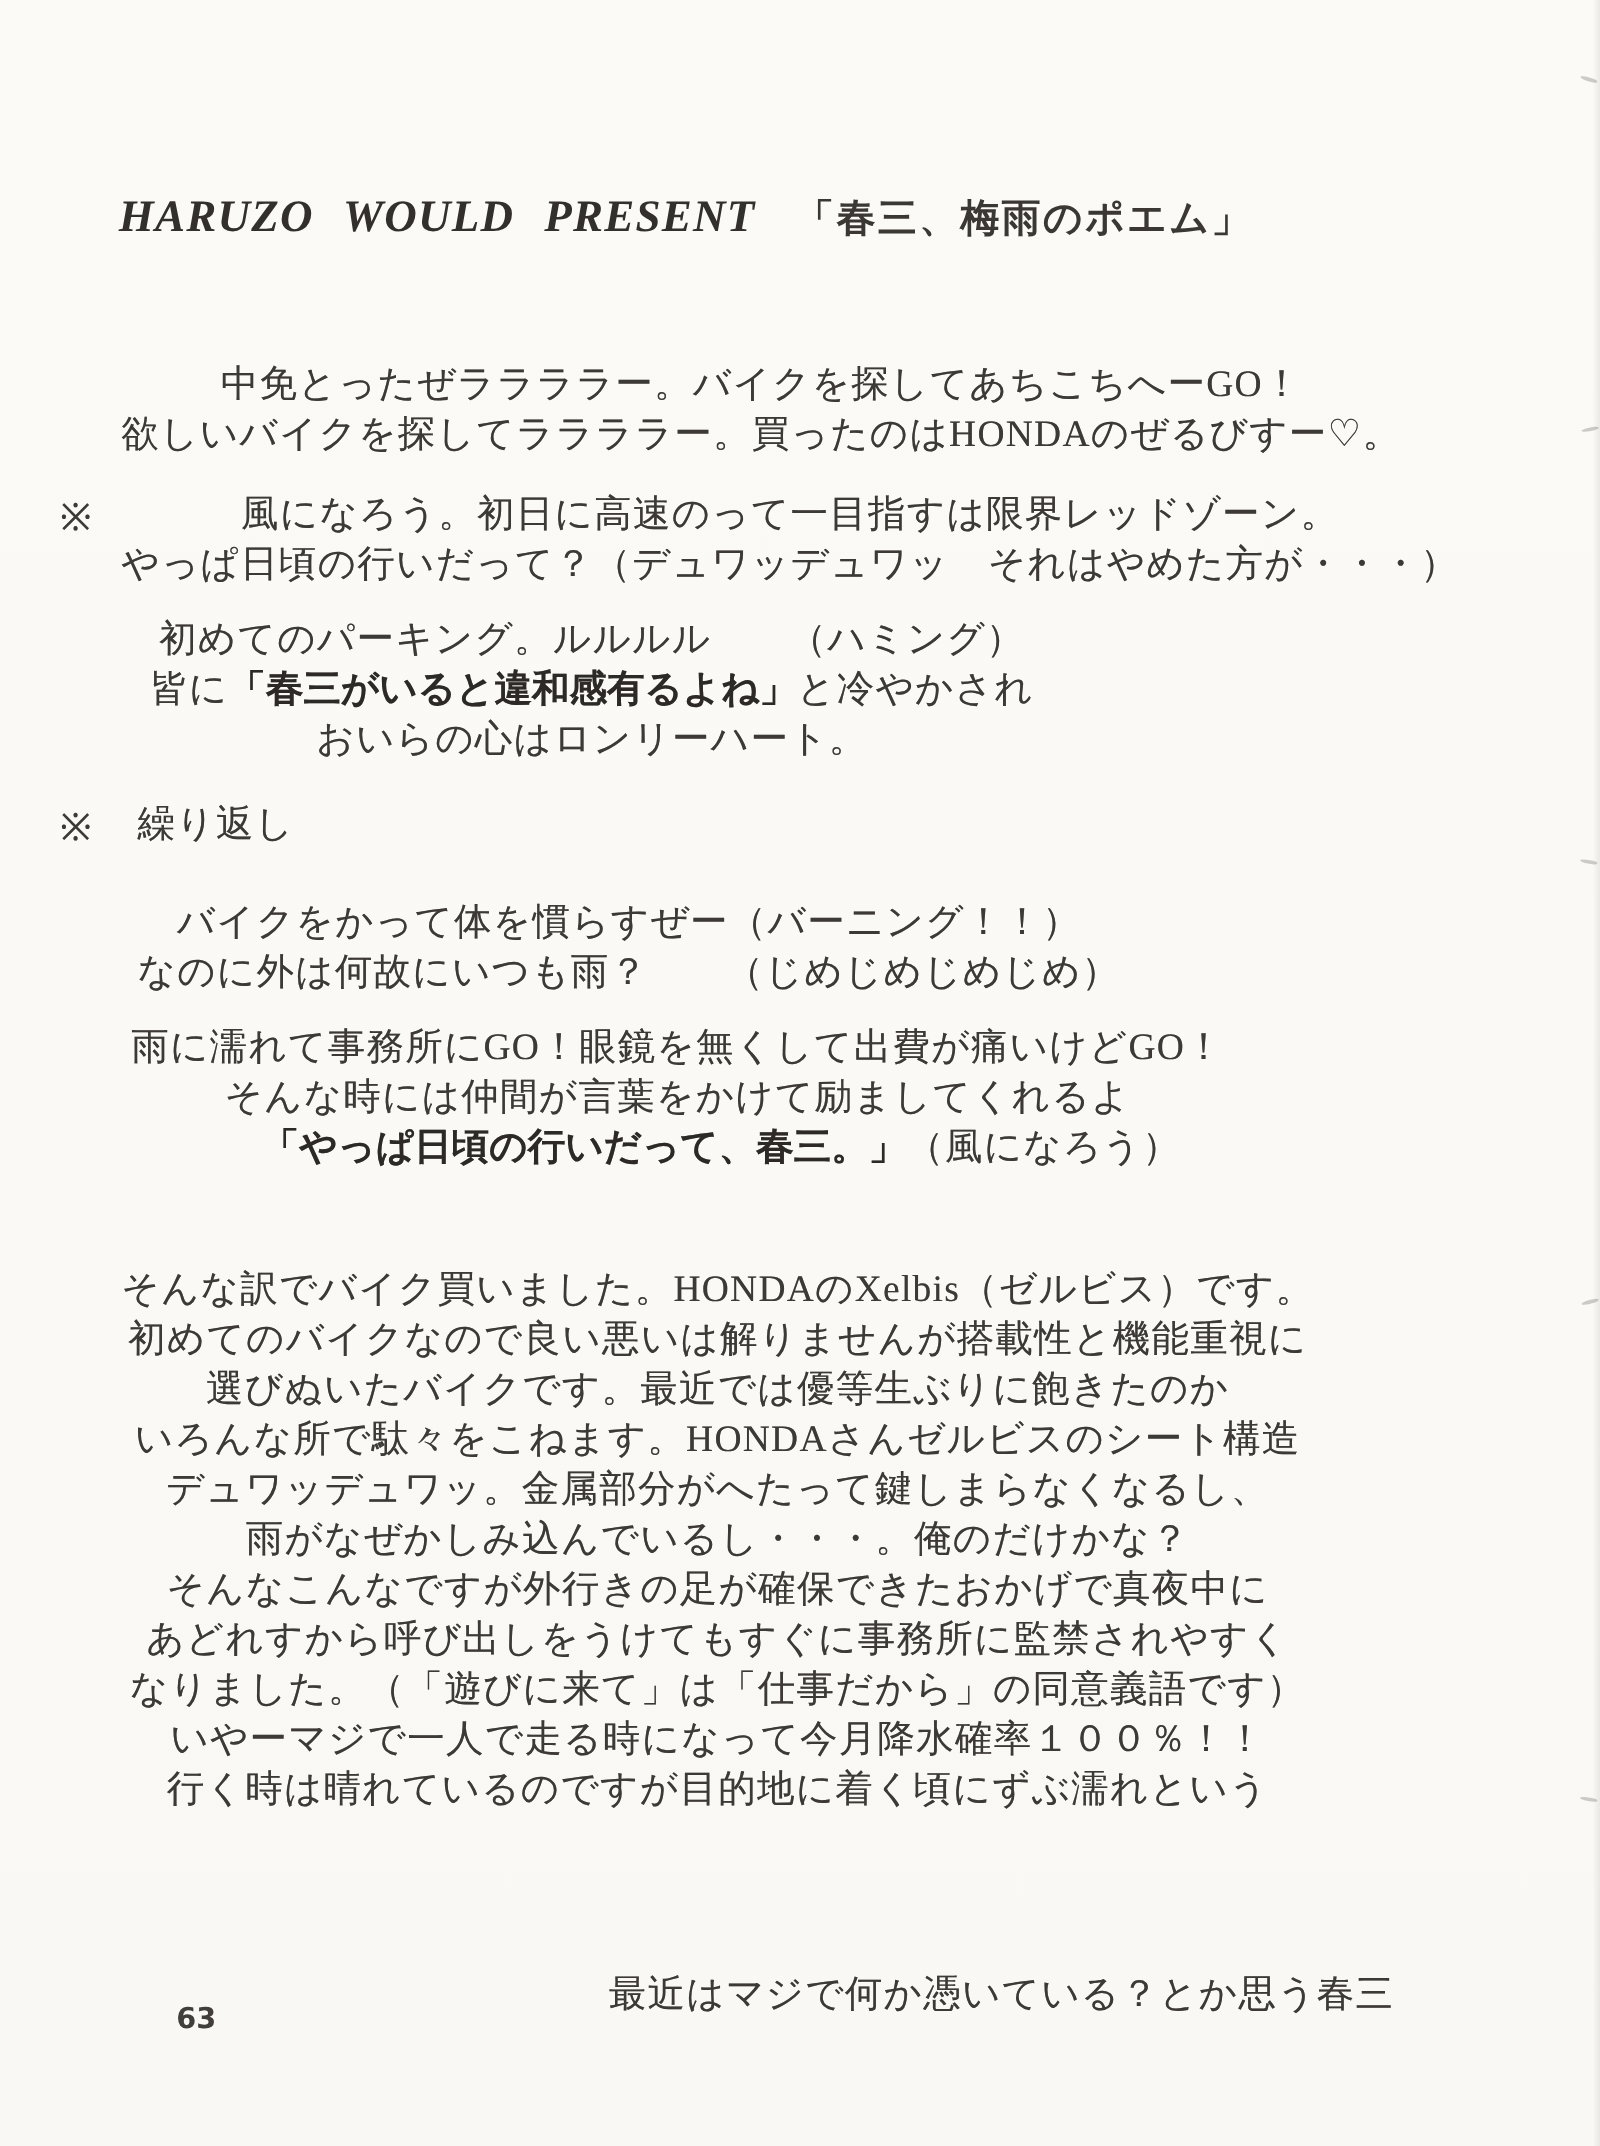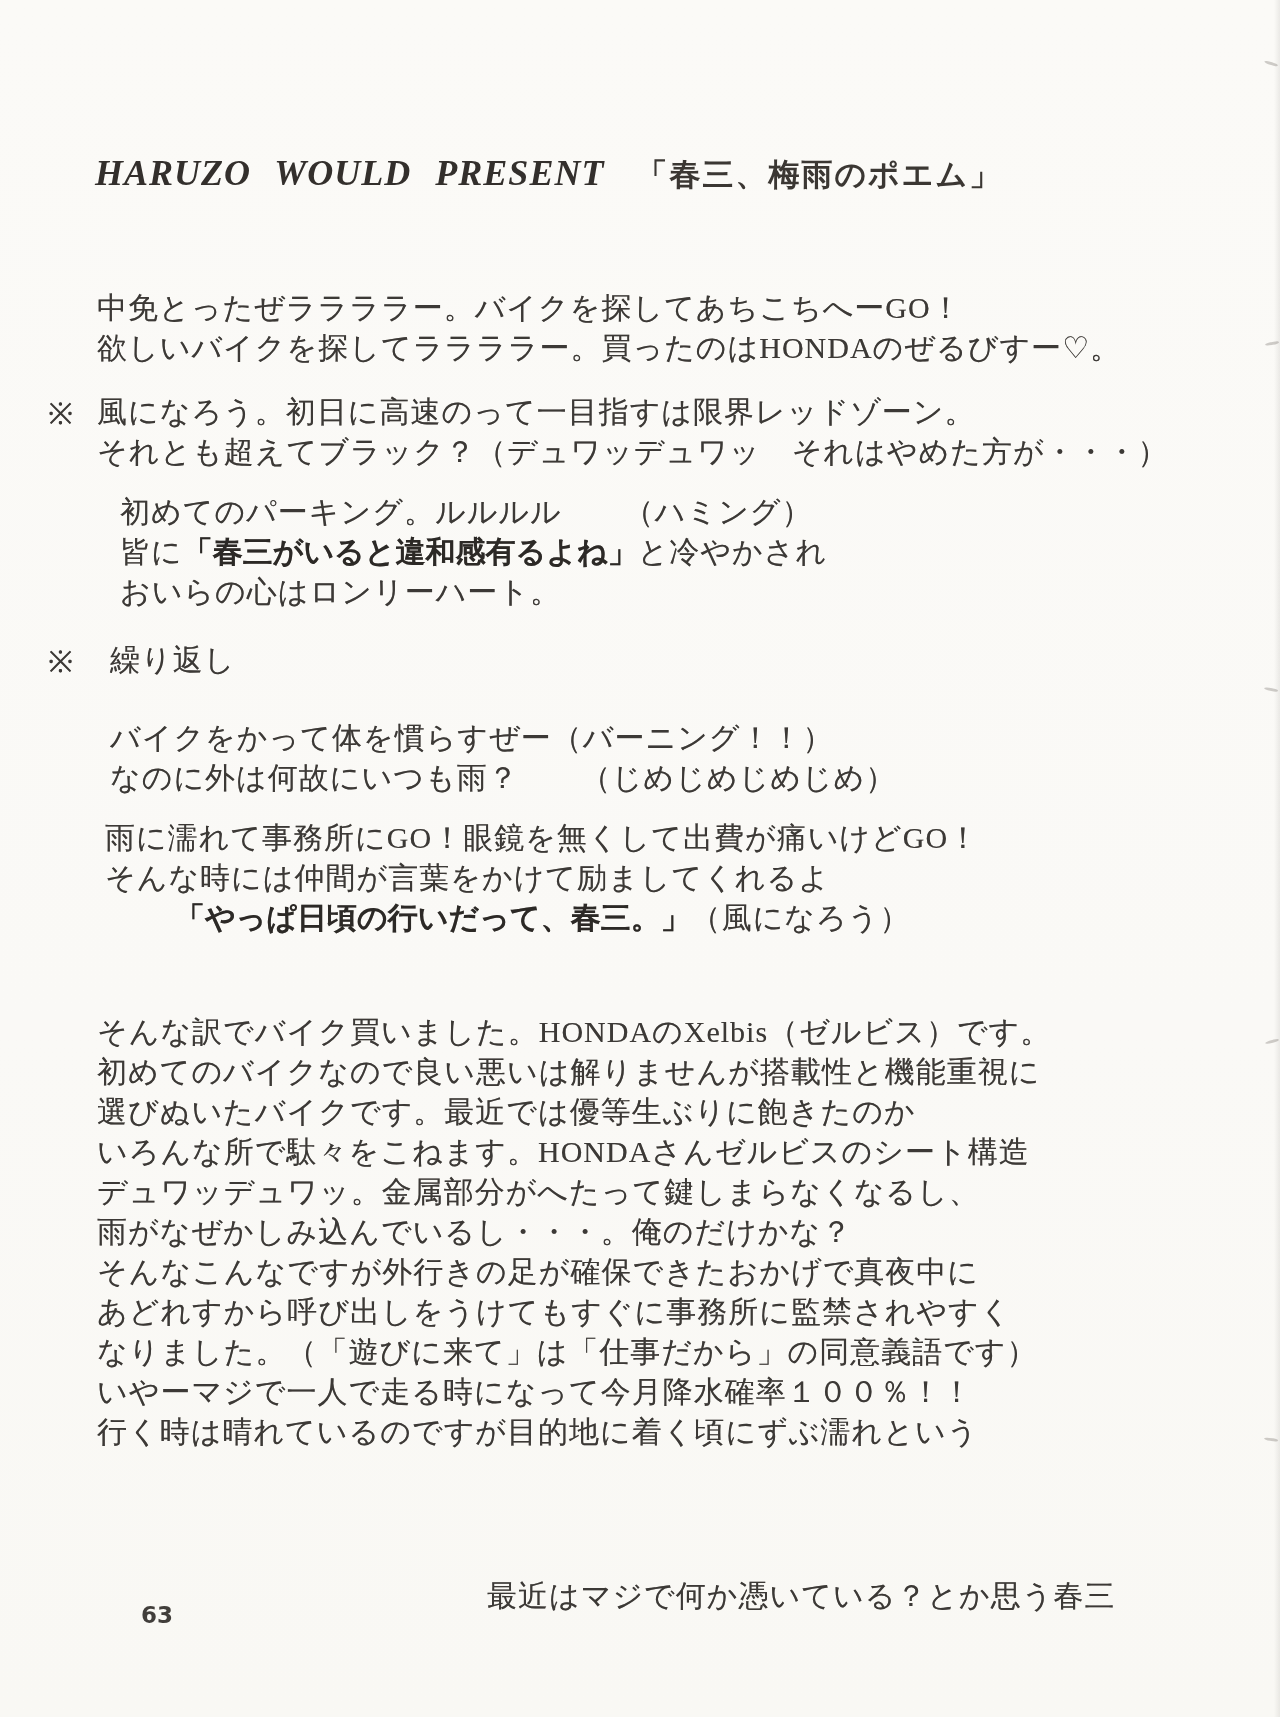--- a/index.html
+++ b/index.html
@@ -24,20 +24,21 @@
     font-family:"DejaVu Sans","Liberation Sans",sans-serif;
     font-weight:bold;font-size:31px;letter-spacing:2px;
     color:#3b3733;
     white-space:nowrap;
   }
   .line{
     font-size:30px;line-height:40px;letter-spacing:1px;
     white-space:nowrap;
     color:#3c3936;
     text-shadow:0 0 0.5px rgba(40,36,32,.45);
+    text-align:center;
   }
   .marker{
     font-size:30px;color:#3c3936;
     text-shadow:0 0 0.5px rgba(40,36,32,.45);
   }
   .bold-gothic{
     font-family:"DejaVu Sans","Liberation Sans",sans-serif;
     font-weight:bold;
     color:#2c2926;
     letter-spacing:0;
@@ -70,21 +71,21 @@
   </div>
 
   <div class="abs" style="left:97px;top:288px;">
     <div class="line">中免とったぜララララー。バイクを探してあちこちへーGO！</div>
     <div class="line">欲しいバイクを探してララララー。買ったのはHONDAのぜるびすー♡。</div>
   </div>
 
   <div class="abs marker" style="left:48px;top:392px;">※</div>
   <div class="abs" style="left:97px;top:392px;">
     <div class="line">風になろう。初日に高速のって一目指すは限界レッドゾーン。</div>
-    <div class="line">それとも超えてブラック？（デュワッデュワッ　それはやめた方が・・・）</div>
+    <div class="line">やっぱ日頃の行いだって？（デュワッデュワッ　それはやめた方が・・・）</div>
   </div>
 
   <div class="abs" style="left:120px;top:492px;">
     <div class="line">初めてのパーキング。ルルルル　　（ハミング）</div>
     <div class="line"><span>皆に</span><span class="bold-gothic">「春三がいると違和感有るよね」</span><span>と冷やかされ</span></div>
     <div class="line">おいらの心はロンリーハート。</div>
   </div>
 
   <div class="abs marker" style="left:48px;top:640px;">※</div>
   <div class="abs line" style="left:110px;top:640px;">繰り返し</div>

